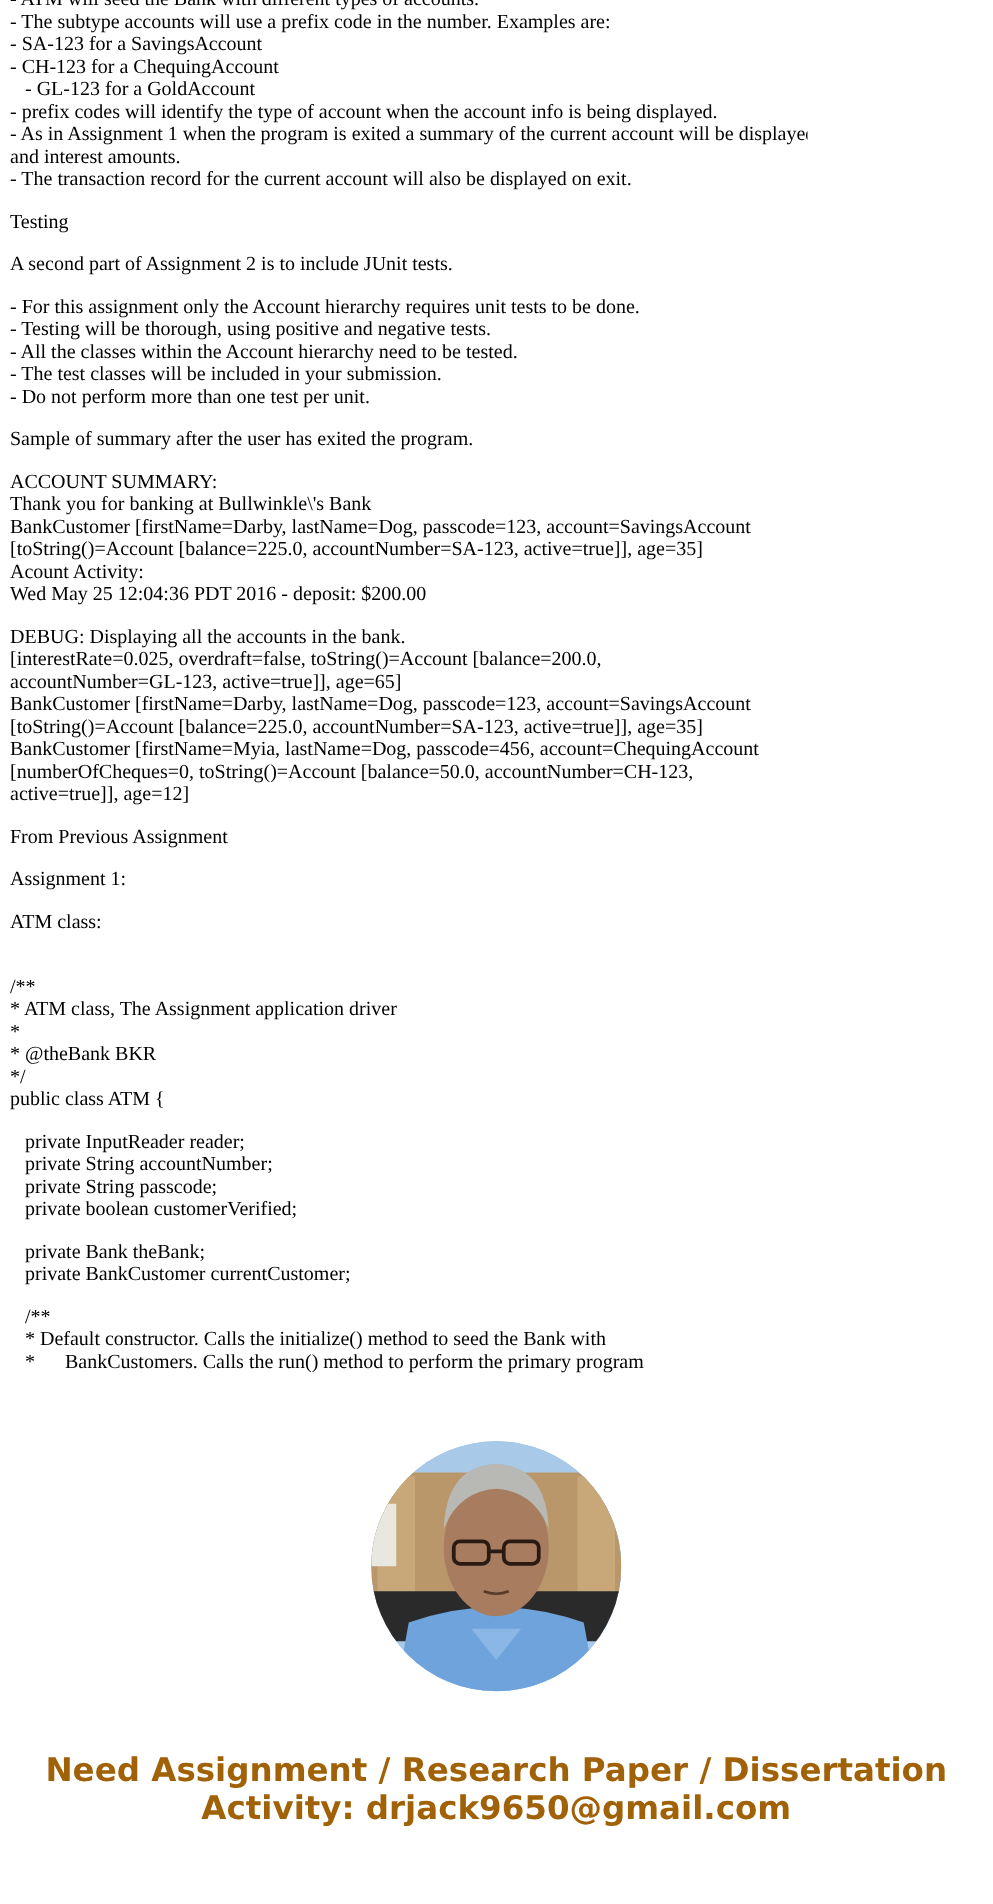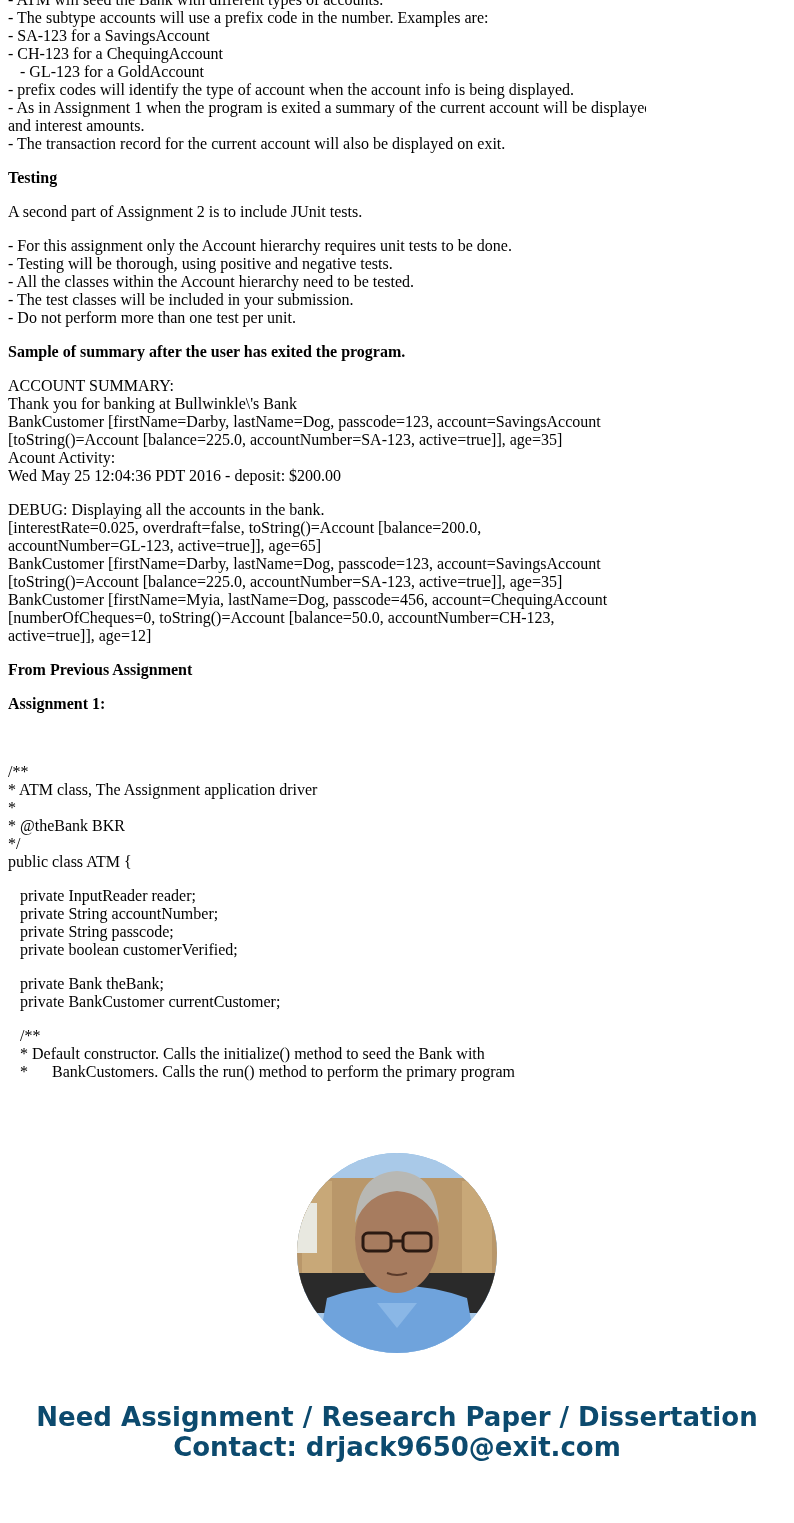--- a/index.html
+++ b/index.html
@@ -30,21 +30,21 @@
       font-family: "Liberation Serif", serif;
       font-size: 16px;
       line-height: 18px;
     }
     .doc .line {
       display: block;
       white-space: pre-wrap;
       min-height: 18px;
     }
     .doc .heading {
-      font-weight: bold;
+      font-weight: normal;
     }
     .doc .gap {
       height: 16px;
     }
     .doc .gap-lg {
       height: 34px;
     }
     .doc .indent {
       padding-left: 12px;
     }
@@ -61,21 +61,21 @@
     .footer {
       position: absolute;
       left: 0;
       top: 1402px;
       width: 794px;
       text-align: center;
       font-family: "DejaVu Sans", sans-serif;
       font-weight: bold;
       font-size: 26px;
       line-height: 30px;
-      color: #0c4a6e;
+      color: #a16207;
     }
     .footer span { display: block; }
   </style>
 </head>
 <body>
 
 <div class="doc-viewport">
   <div class="doc">
 
     <span class="line">- ATM will seed the Bank with different types of accounts.</span>
@@ -115,20 +115,21 @@
     <span class="line">[toString()=Account [balance=225.0, accountNumber=SA-123, active=true]], age=35]</span>
     <span class="line">BankCustomer [firstName=Myia, lastName=Dog, passcode=456, account=ChequingAccount</span>
     <span class="line">[numberOfCheques=0, toString()=Account [balance=50.0, accountNumber=CH-123,</span>
     <span class="line">active=true]], age=12]</span>
 
     <div class="gap"></div>
     <span class="line heading">From Previous Assignment</span>
     <div class="gap"></div>
     <span class="line heading">Assignment 1:</span>
     <div class="gap"></div>
+    <span class="line">ATM class:</span>
     <div class="gap-lg"></div>
 
     <span class="line">/**</span>
     <span class="line">* ATM class, The Assignment application driver</span>
     <span class="line">*</span>
     <span class="line">* @theBank BKR</span>
     <span class="line">*/</span>
     <span class="line">public class ATM {</span>
     <div class="gap"></div>
     <span class="line indent">private InputReader reader;</span>
@@ -159,14 +160,14 @@
     <path d="M58 70 Q60 20 100 18 Q140 20 142 70 Q130 40 100 38 Q70 40 58 70 Z" fill="#b8b8b4"></path>
     <rect x="66" y="80" width="28" height="18" rx="5" fill="none" stroke="#2b1a12" stroke-width="3"></rect>
     <rect x="106" y="80" width="28" height="18" rx="5" fill="none" stroke="#2b1a12" stroke-width="3"></rect>
     <line x1="94" y1="88" x2="106" y2="88" stroke="#2b1a12" stroke-width="3"></line>
     <path d="M90 120 Q100 124 110 120" stroke="#5a3a2a" stroke-width="2" fill="none"></path>
   </svg>
 </div>
 
 <div class="footer">
   <span>Need Assignment / Research Paper / Dissertation</span>
-  <span>Contact: drjack9650@exit.com</span>
+  <span>Activity: drjack9650@gmail.com</span>
 </div>
 
 </body></html>

